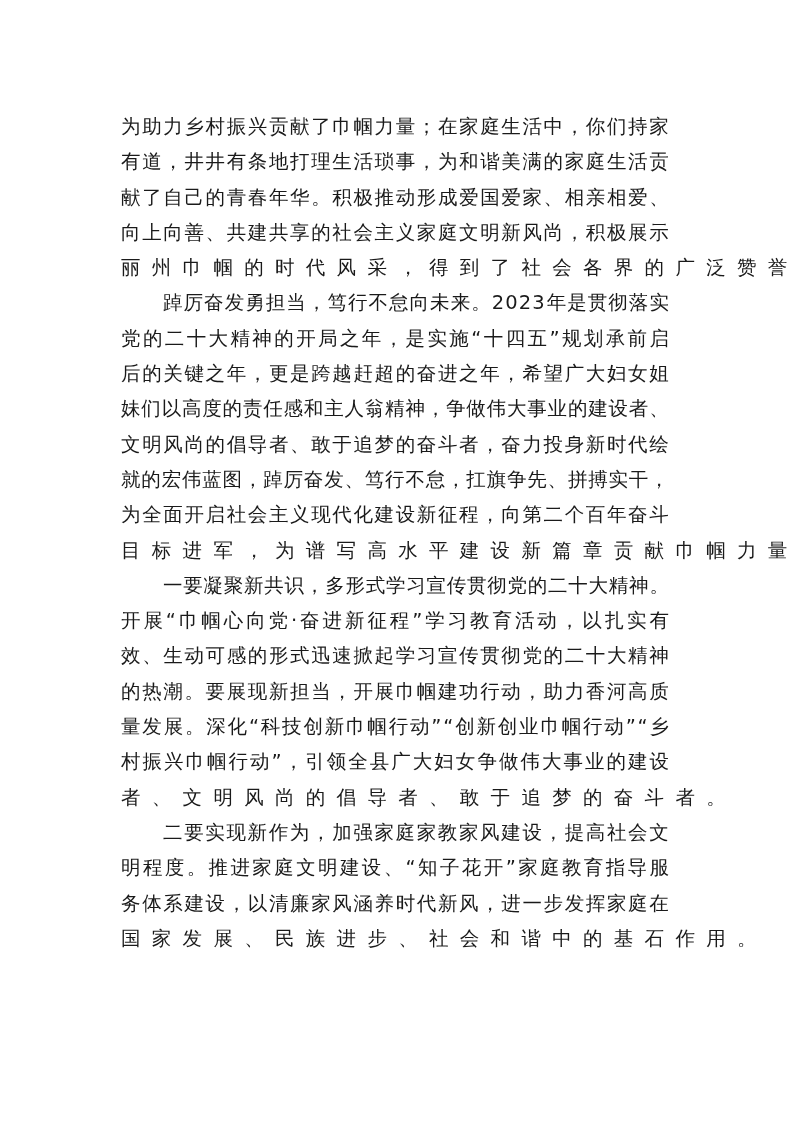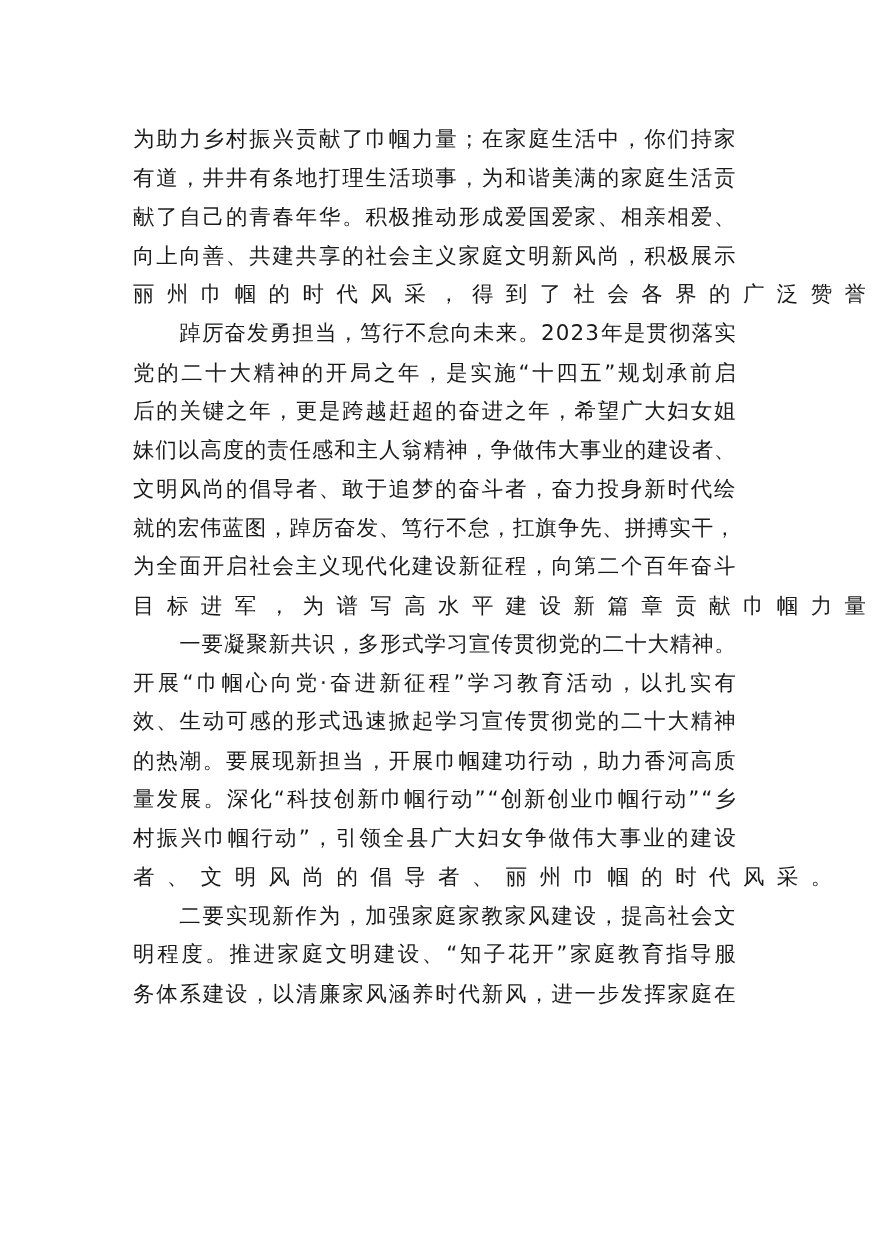--- a/index.html
+++ b/index.html
@@ -573,21 +573,21 @@
             <span>做</span>
             <span>伟</span>
             <span>大</span>
             <span>事</span>
             <span>业</span>
             <span>的</span>
             <span>建</span>
             <span>设</span>
           </span>
         </span>
-      <span class="line last">者、文明风尚的倡导者、丽州巾帼的时代风采。</span>
+      <span class="line last">者、文明风尚的倡导者、敢于追梦的奋斗者。</span>
     </div>
 
     <div class="para">
       <span class="line indent">
           <span style="display: flex; justify-content: space-between; width: 100%;">
             <span>二</span>
             <span>要</span>
             <span>实</span>
             <span>现</span>
             <span>新</span>
@@ -665,16 +665,17 @@
             <span>进</span>
             <span>一</span>
             <span>步</span>
             <span>发</span>
             <span>挥</span>
             <span>家</span>
             <span>庭</span>
             <span>在</span>
           </span>
         </span>
+      <span class="line last">国家发展、民族进步、社会和谐中的基石作用。</span>
     </div>
 
   </div>
 </div>
 
 </body></html>

